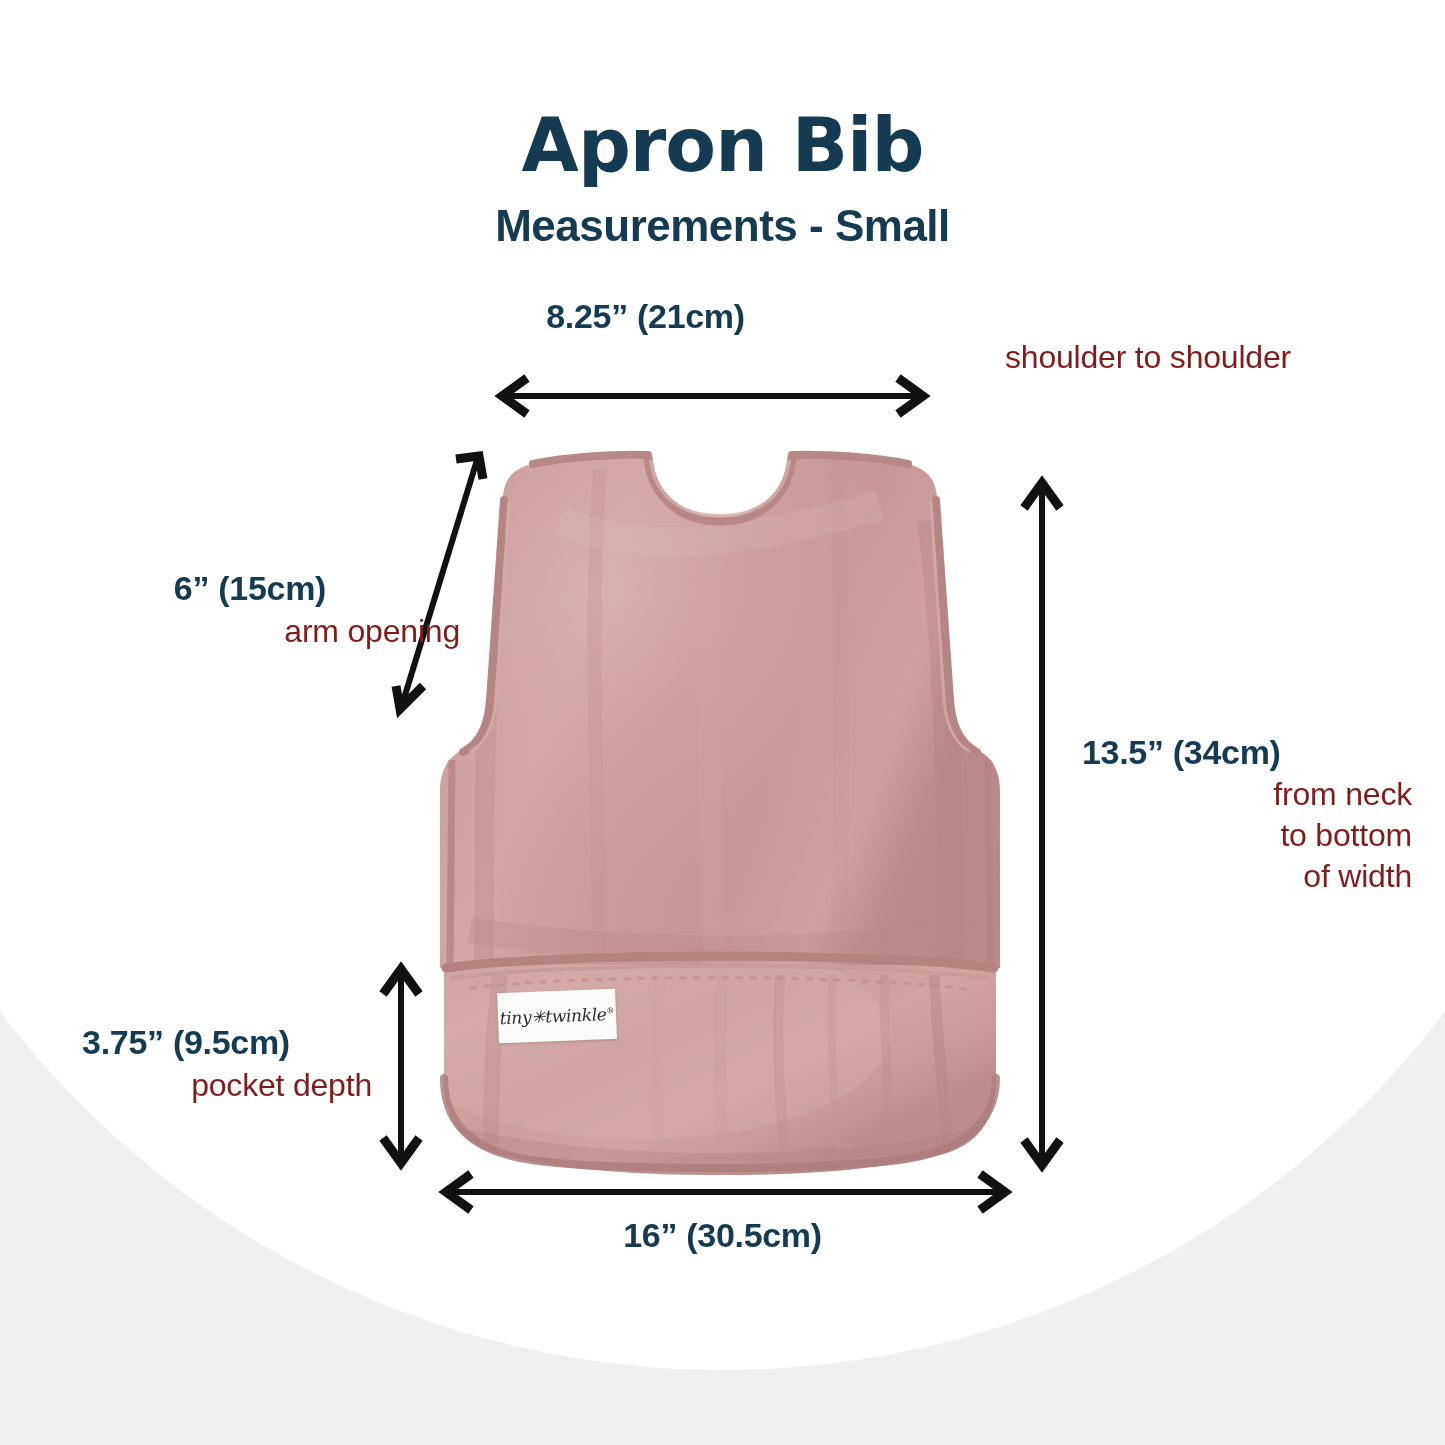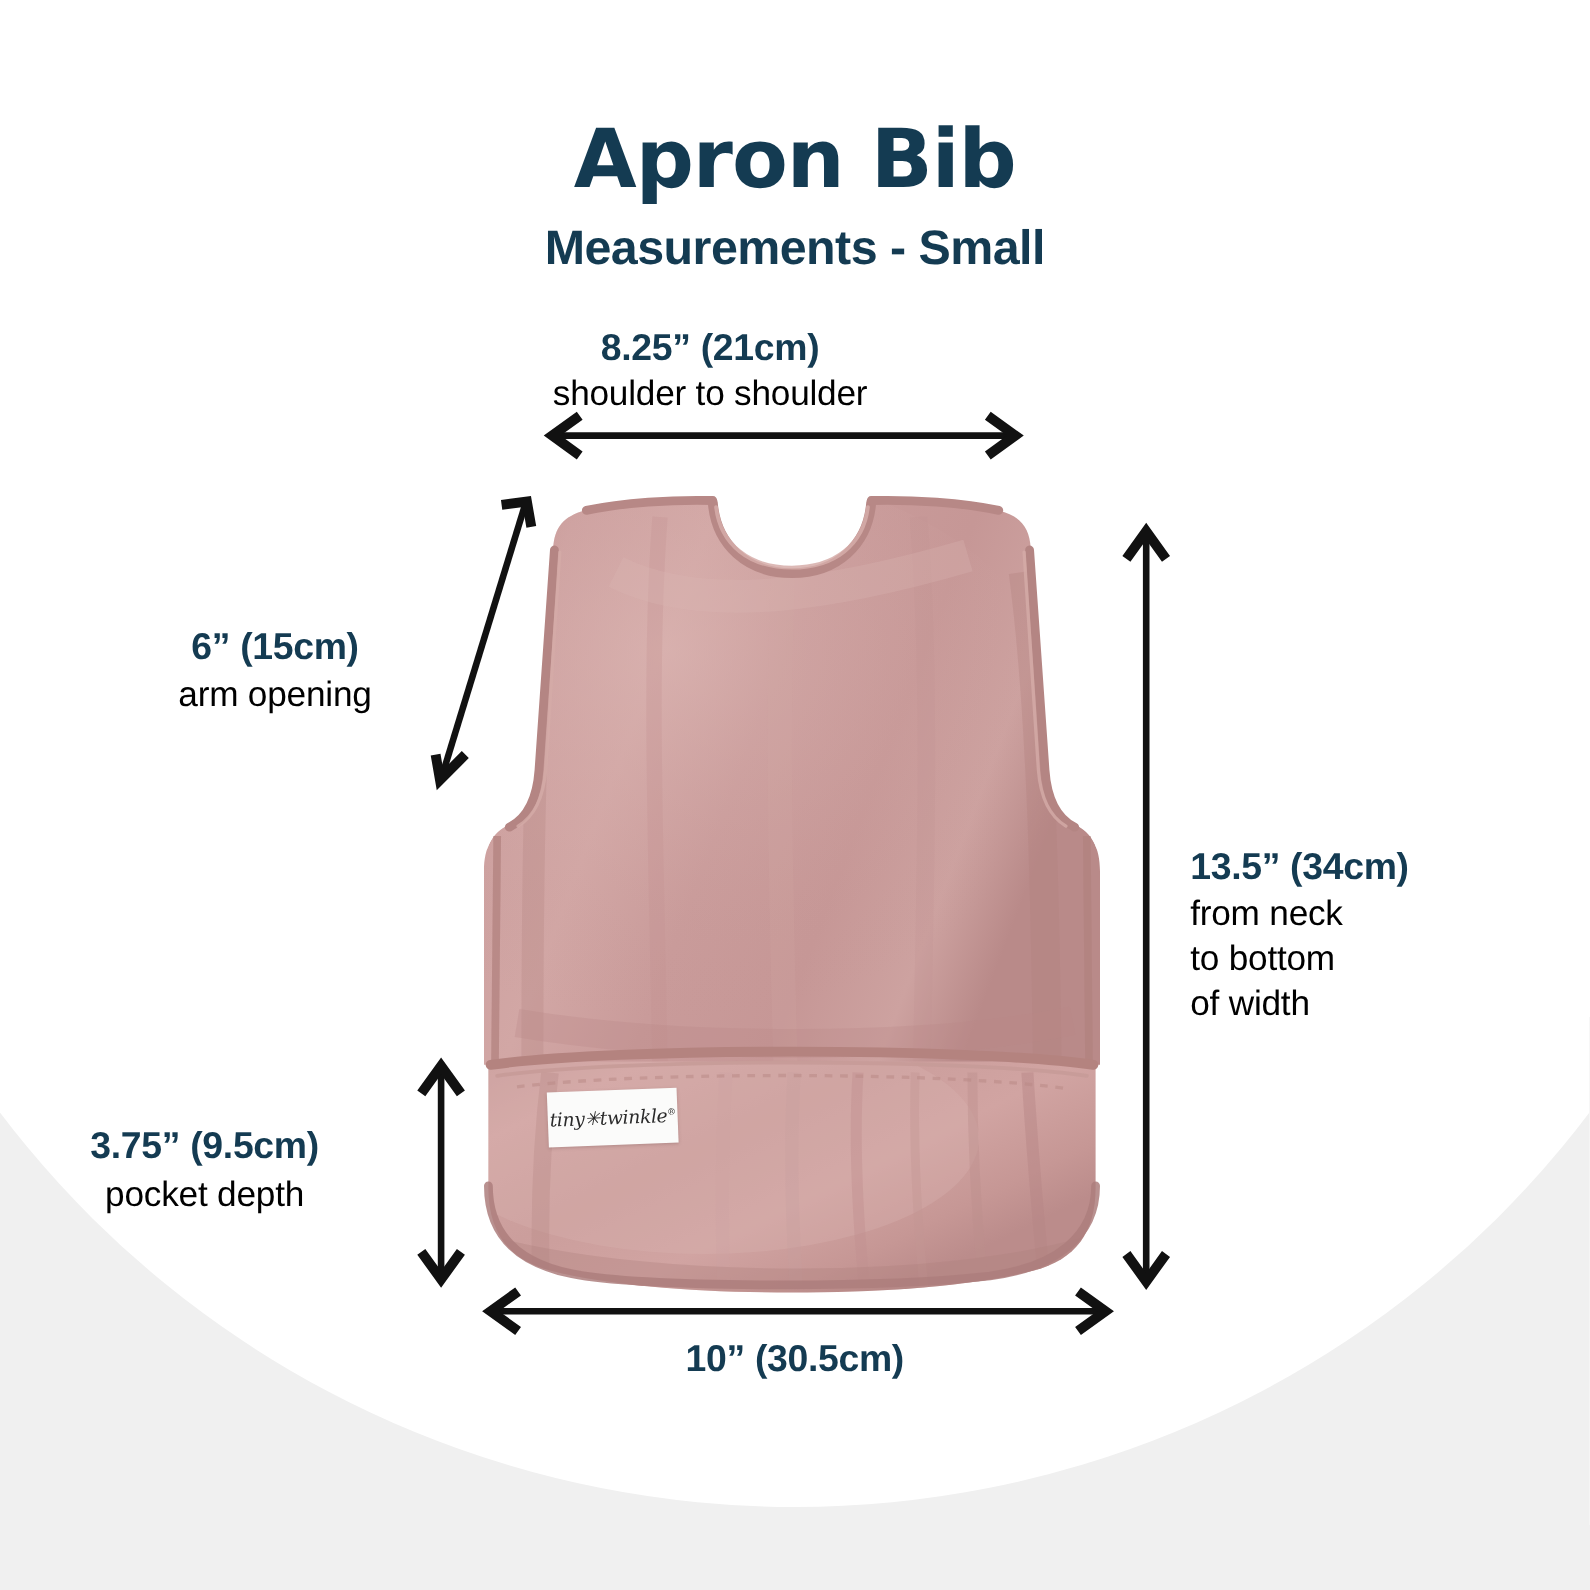--- a/index.html
+++ b/index.html
@@ -42,37 +42,38 @@
     letter-spacing:-0.5px;
   }
   .m-val{
     font-weight:bold;
     color:#143b52;
     display:block;
     letter-spacing:-0.3px;
   }
   .m-desc{
     font-weight:normal;
-    color:#000000;
+    color:#7f1d1d;
     display:block;
     letter-spacing:-0.2px;
+    text-align:right;
   }
 
   
   .lbl{position:absolute;color:#143b52;}
 
   #lbl-shoulder{left:0;top:295px;width:1291px;text-align:center;}
   #lbl-shoulder .m-val{font-size:34px;line-height:42px;}
   #lbl-shoulder .m-desc{font-size:32px;line-height:40px;}
 
   #lbl-arm{left:40px;top:522px;width:420px;text-align:center;margin-top:44px;}
   #lbl-arm .m-val{font-size:34px;line-height:44px;}
   #lbl-arm .m-desc{font-size:32px;line-height:42px;}
 
-  #lbl-neck{left:1082px;top:730px;width:330px;text-align:left;margin-top:36px;}
+  #lbl-neck{left:1082px;top:730px;width:330px;text-align:left;}
   #lbl-neck .m-val{font-size:34px;line-height:44px;}
   #lbl-neck .m-desc{font-size:32px;line-height:41px;}
 
   #lbl-pocket{left:0px;top:1020px;width:372px;text-align:center;}
   #lbl-pocket .m-val{font-size:34px;line-height:44px;}
   #lbl-pocket .m-desc{font-size:32px;line-height:42px;}
 
   #lbl-width{left:0;top:1213px;width:1445px;text-align:center;}
   #lbl-width .m-val{font-size:34px;line-height:44px;}
   #lbl-width .m-desc{font-size:32px;line-height:42px;}
@@ -311,16 +312,16 @@
     <span class="m-desc">to bottom</span>
     <span class="m-desc">of width</span>
   </div>
 
   <div class="lbl" id="lbl-pocket">
     <span class="m-val">3.75” (9.5cm)</span>
     <span class="m-desc">pocket depth</span>
   </div>
 
   <div class="lbl" id="lbl-width">
-    <span class="m-val">10” (30.5cm)</span>
+    <span class="m-val">16” (30.5cm)</span>
   </div>
 
 </div>
 
 </body></html>

